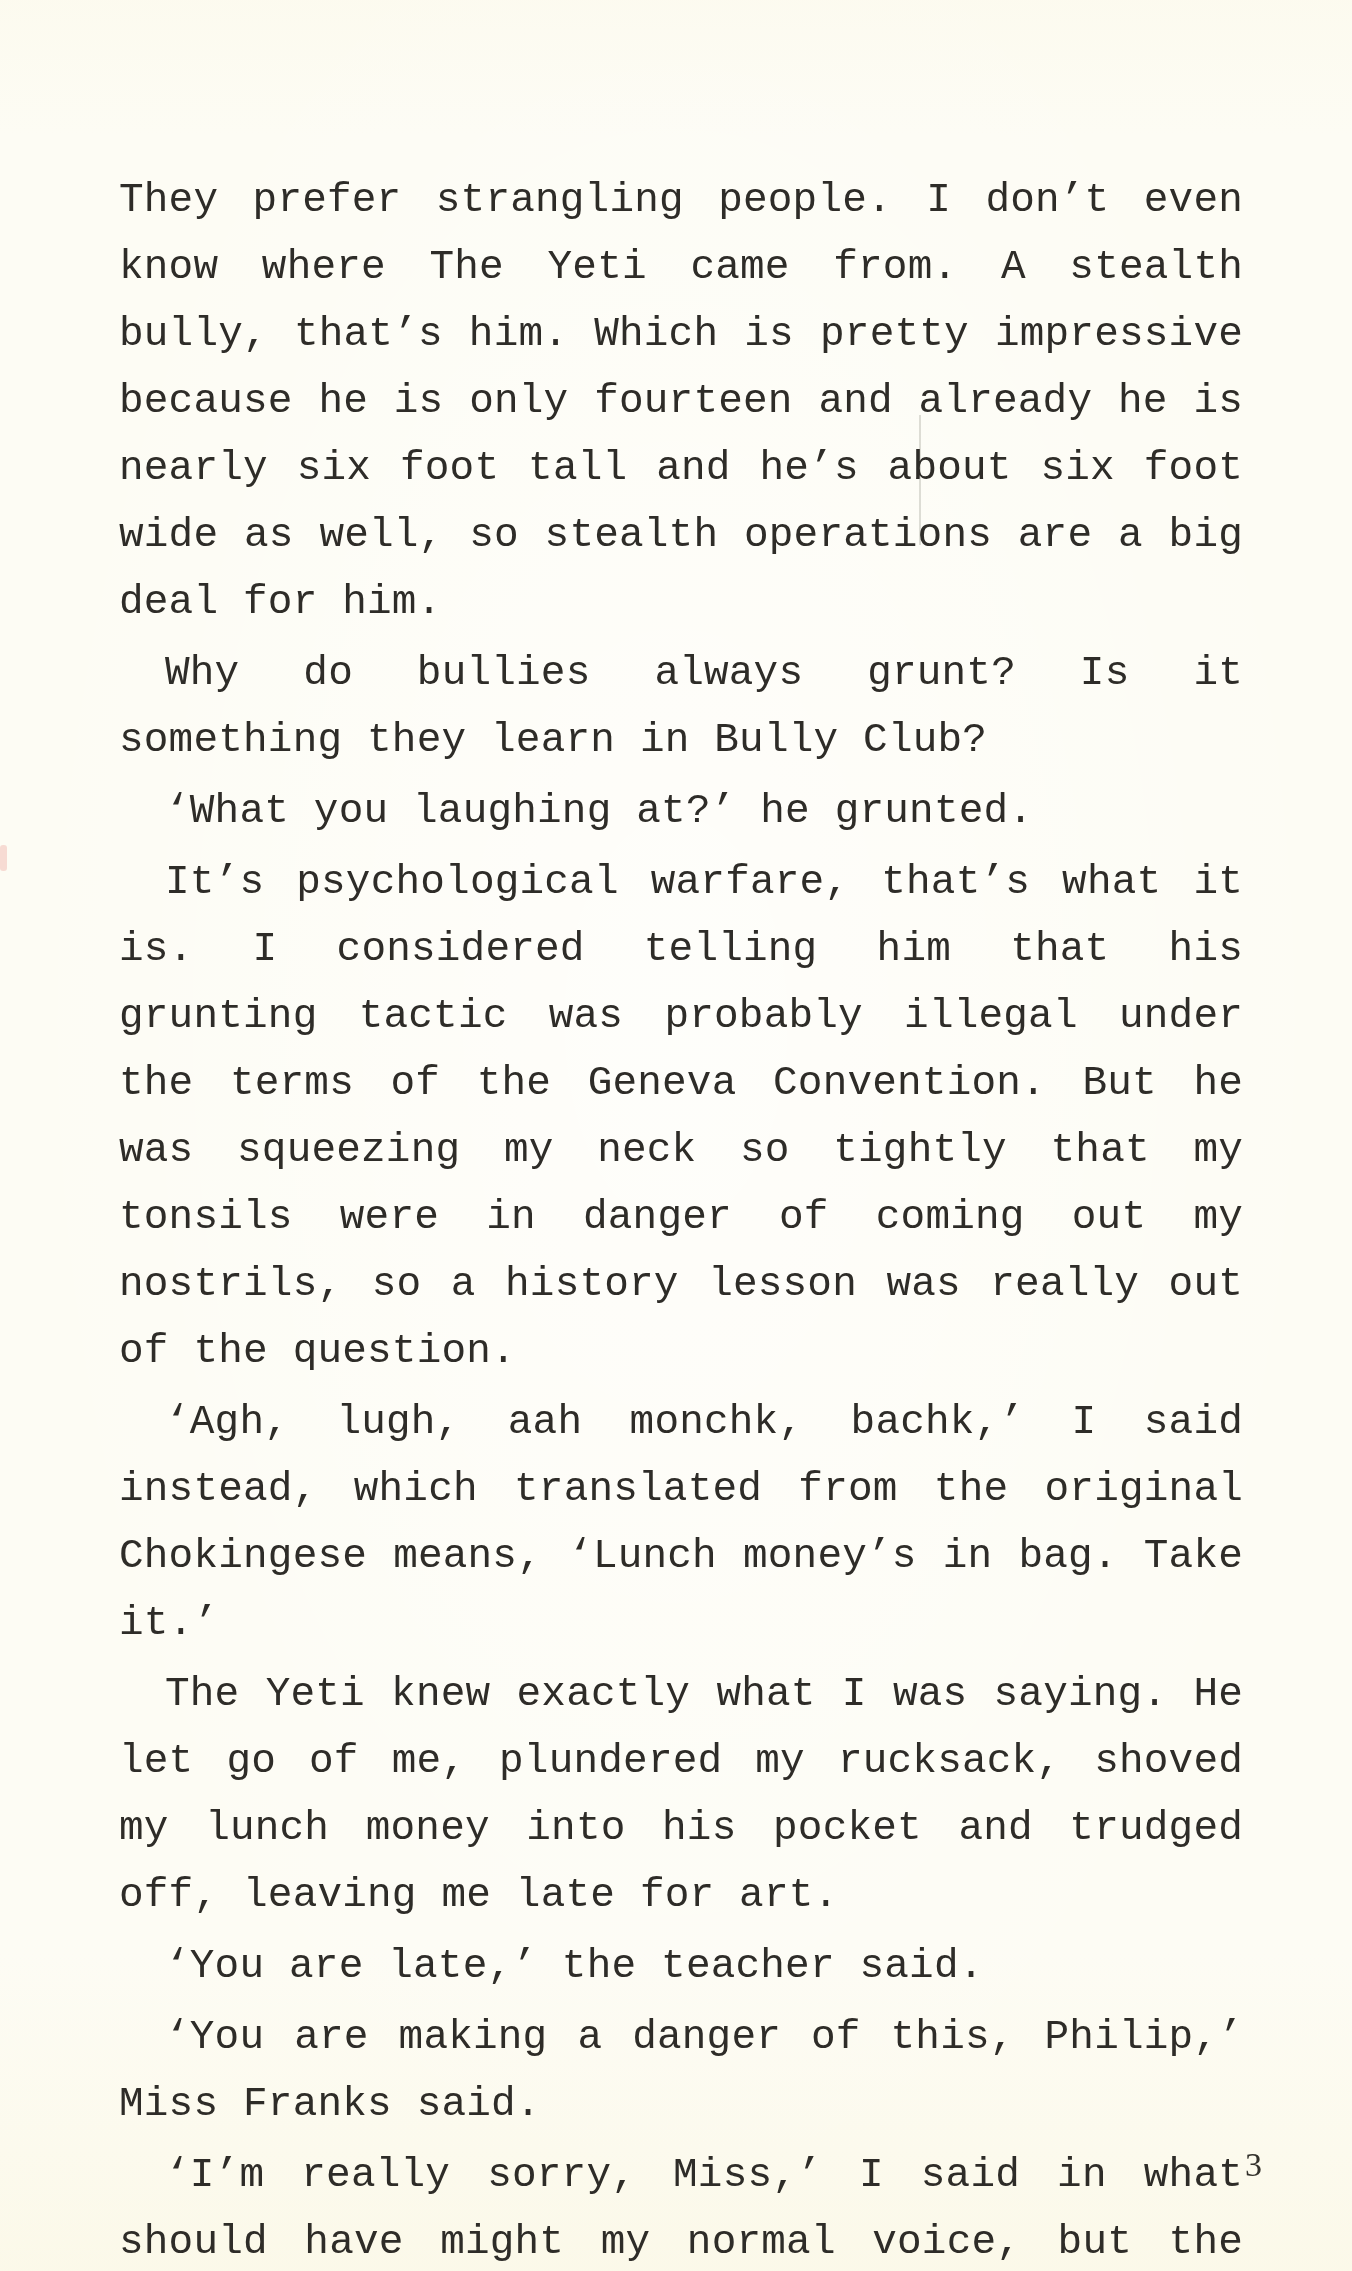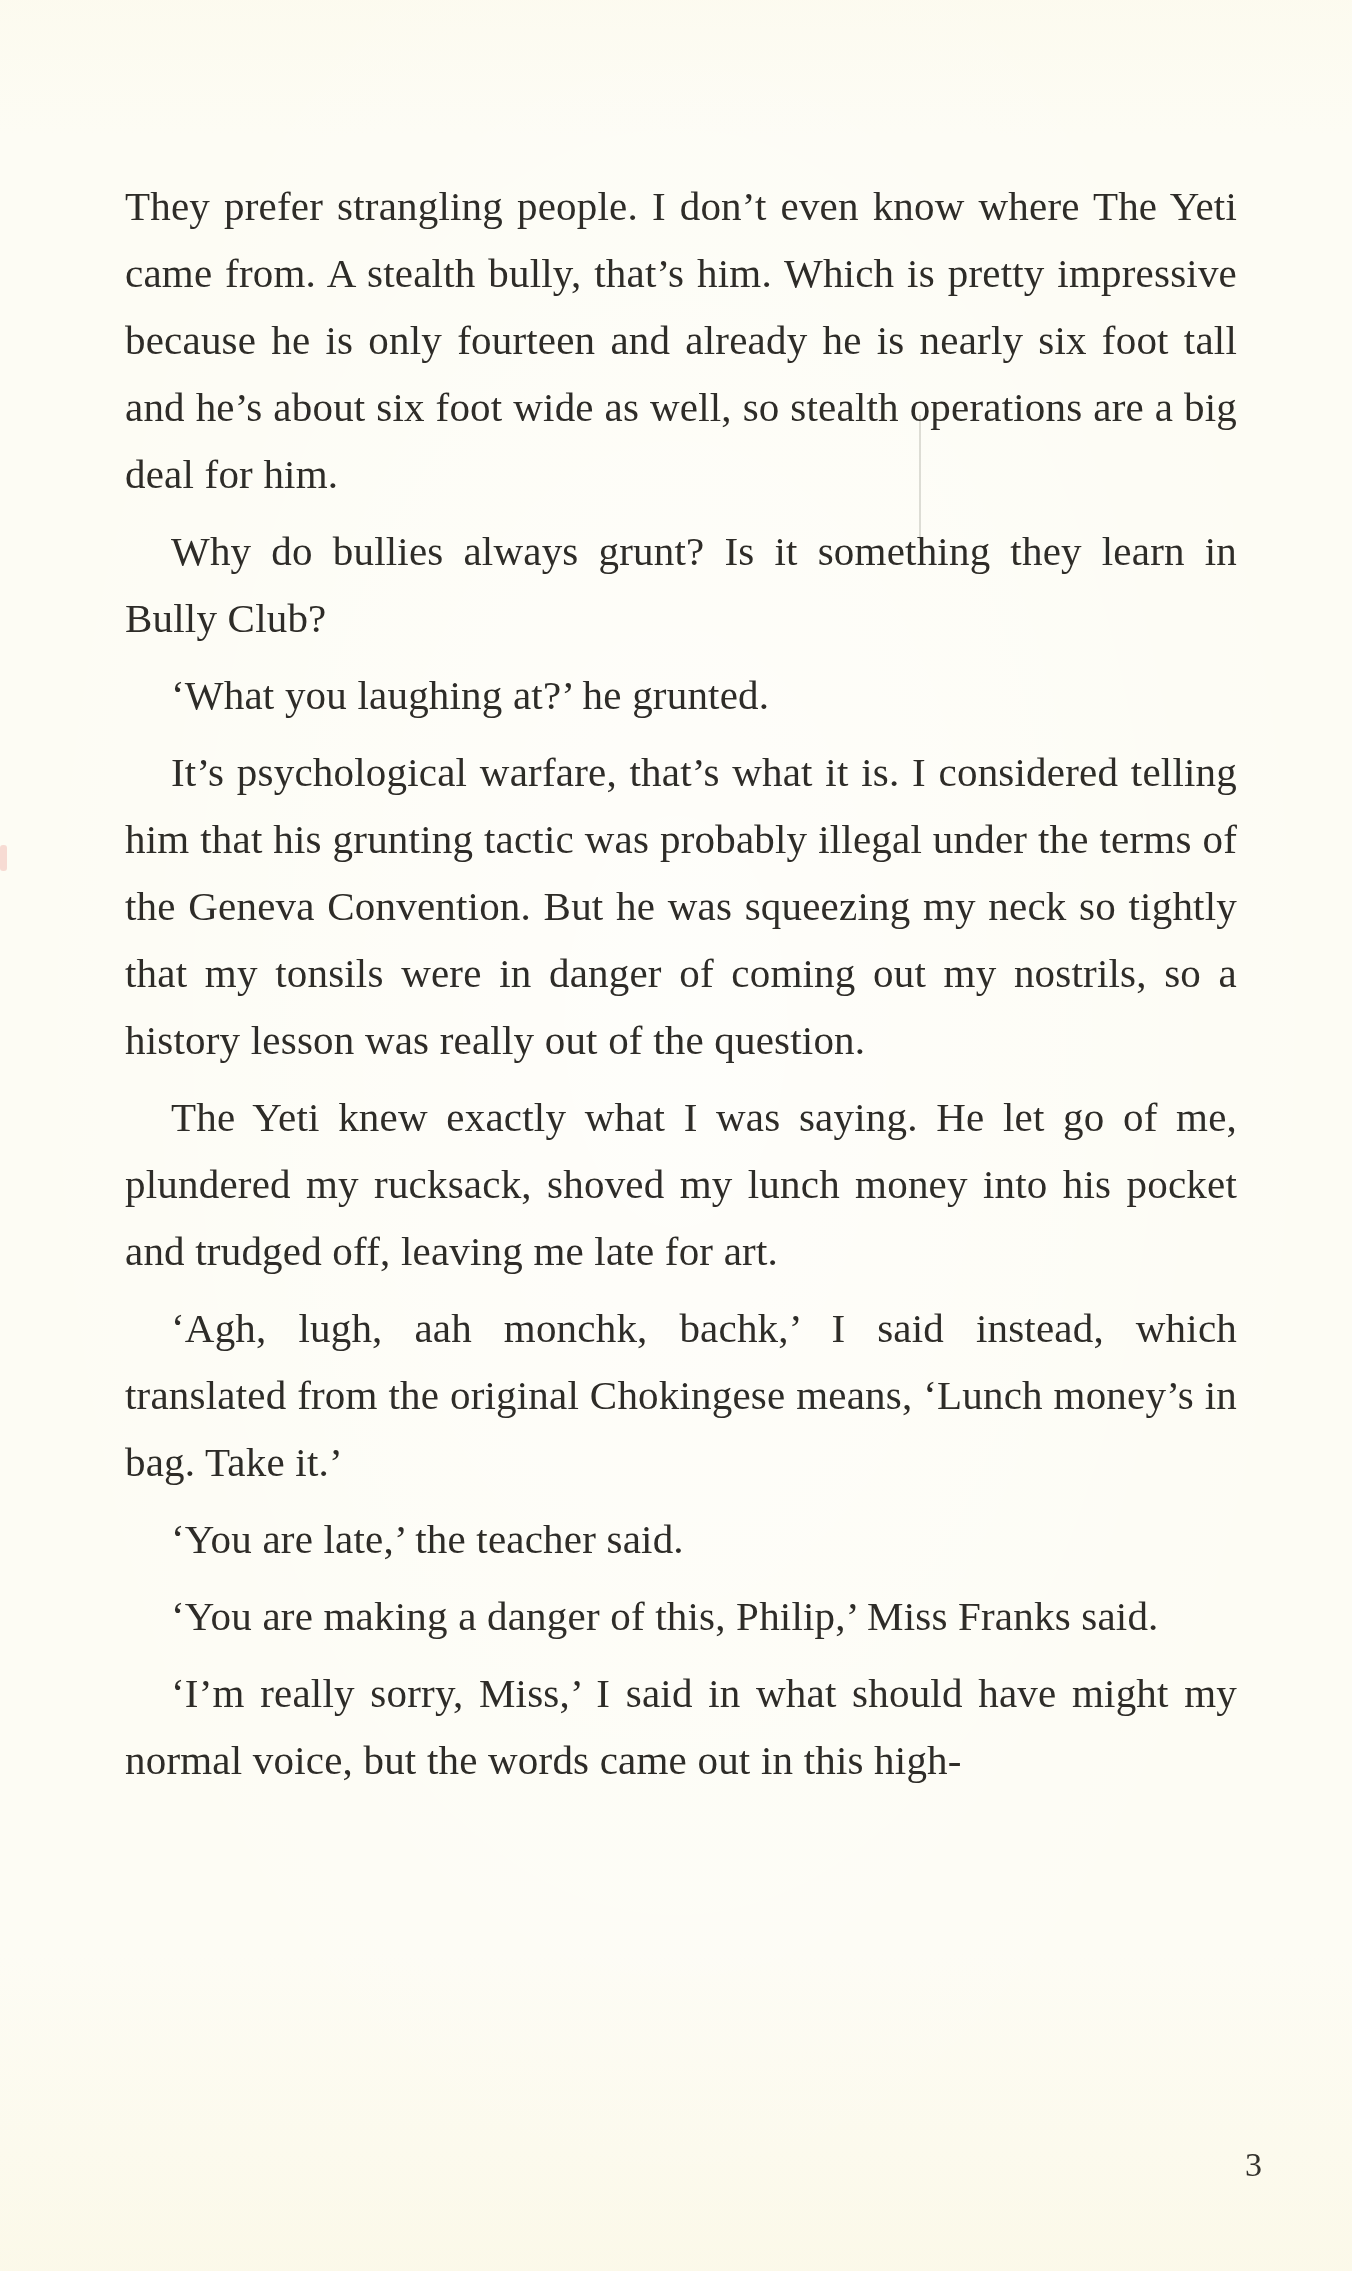--- a/index.html
+++ b/index.html
@@ -48,23 +48,24 @@
     left: 115px;
     top: 163px;
     width: 1132px;
     color: #2e2c28;
     font-size: 41px;
     line-height: 67px;
     text-align: justify;
     letter-spacing: 0.2px;
   }
   .text-block p {
-    margin: 10px;
+    margin: 4px;
     padding: 0;
     text-indent: 46px;
+    font-family: Liberation Mono, monospace;
   }
   .text-block p.first {
     text-indent: 0;
   }
   .folio {
     position: absolute;
     left: 1245px;
     top: 2146px;
     font-size: 34px;
     color: #33312c;
@@ -75,20 +76,20 @@
 
 <div class="scan-wash"></div>
 <div class="scan-line"></div>
 <div class="scan-speck"></div>
 
 <div class="text-block">
   <p class="first">They prefer strangling people. I don’t even know where The Yeti came from. A stealth bully, that’s him. Which is pretty impressive because he is only fourteen and already he is nearly six foot tall and he’s about six foot wide as well, so stealth operations are a big deal for him.</p>
   <p>Why do bullies always grunt? Is it something they learn in Bully Club?</p>
   <p>‘What you laughing at?’ he grunted.</p>
   <p>It’s psychological warfare, that’s what it is. I considered telling him that his grunting tactic was probably illegal under the terms of the Geneva Convention. But he was squeezing my neck so tightly that my tonsils were in danger of coming out my nostrils, so a history lesson was really out of the question.</p>
+  <p>‘Agh, lugh, aah monchk, bachk,’ I said instead, which translated from the original Chokingese means, ‘Lunch money’s in bag. Take it.’</p>
   <p>The Yeti knew exactly what I was saying. He let go of me, plundered my rucksack, shoved my lunch money into his pocket and trudged off, leaving me late for art.</p>
-  <p>‘Agh, lugh, aah monchk, bachk,’ I said instead, which translated from the original Chokingese means, ‘Lunch money’s in bag. Take it.’</p>
   <p>‘You are late,’ the teacher said.</p>
   <p>‘You are making a danger of this, Philip,’ Miss Franks said.</p>
   <p>‘I’m really sorry, Miss,’ I said in what should have might my normal voice, but the words came out in this high-</p>
 </div>
 
 <div class="folio">3</div>
 
 </body></html>

